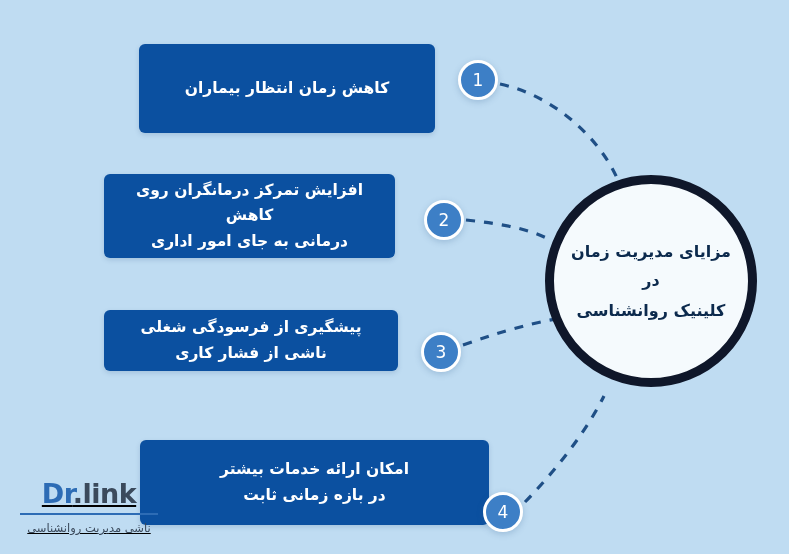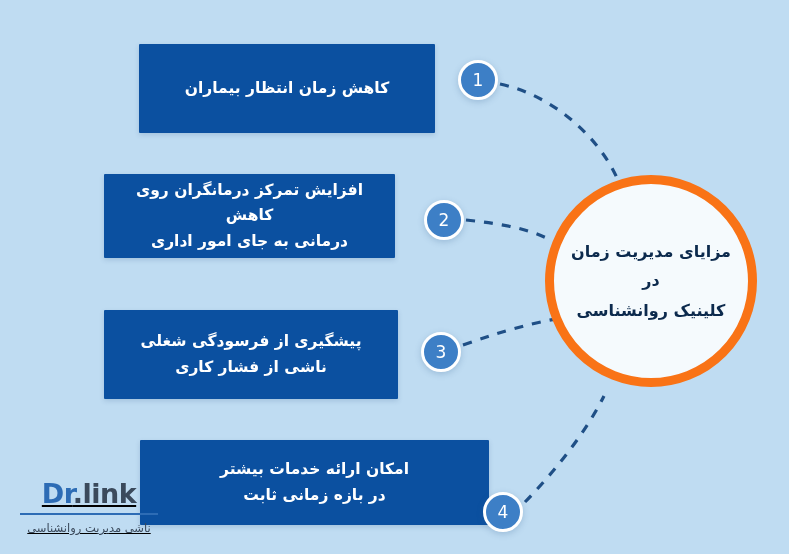--- a/index.html
+++ b/index.html
@@ -23,42 +23,42 @@
     inset: 0;
     width: 789px;
     height: 554px;
     pointer-events: none;
   }
 
   
   .box {
     position: absolute;
     background: #0b50a0;
-    border-radius: 1px;
+    border-radius: 6px;
     box-shadow: 0 2px 5px rgba(40, 80, 130, 0.18);
     display: flex;
     align-items: center;
     justify-content: center;
     box-sizing: border-box;
     padding: 8px 18px;
   }
   .box-text {
     color: #ffffff;
     font-size: 15.5px;
     font-weight: bold;
     line-height: 1.62;
     text-align: center;
     direction: rtl;
     white-space: pre-line;
     letter-spacing: 0;
   }
 
   #box-1 { left: 139px; top: 44px;  width: 296px; height: 89px; }
   #box-2 { left: 104px; top: 174px; width: 291px; height: 84px; }
-  #box-3 { left: 104px; top: 310px; width: 294px; height: 89px; }
+  #box-3 { left: 104px; top: 310px; width: 294px; height: 61px; }
   #box-4 { left: 140px; top: 440px; width: 349px; height: 85px; }
 
   
   .step {
     position: absolute;
     width: 40px;
     height: 40px;
     border-radius: 50%;
     background: #3d7fc6;
     border: 3px solid #ffffff;
@@ -83,21 +83,21 @@
 
   
   #hub {
     position: absolute;
     left: 545px;
     top: 175px;
     width: 212px;
     height: 212px;
     border-radius: 50%;
     background: #f5fafd;
-    border: 9px solid #f97316;
+    border: 9px solid #0f172a;
     box-sizing: border-box;
     display: flex;
     align-items: center;
     justify-content: center;
   }
   #hub-text {
     color: #0c2a4d;
     font-size: 16px;
     font-weight: bold;
     line-height: 1.85;

